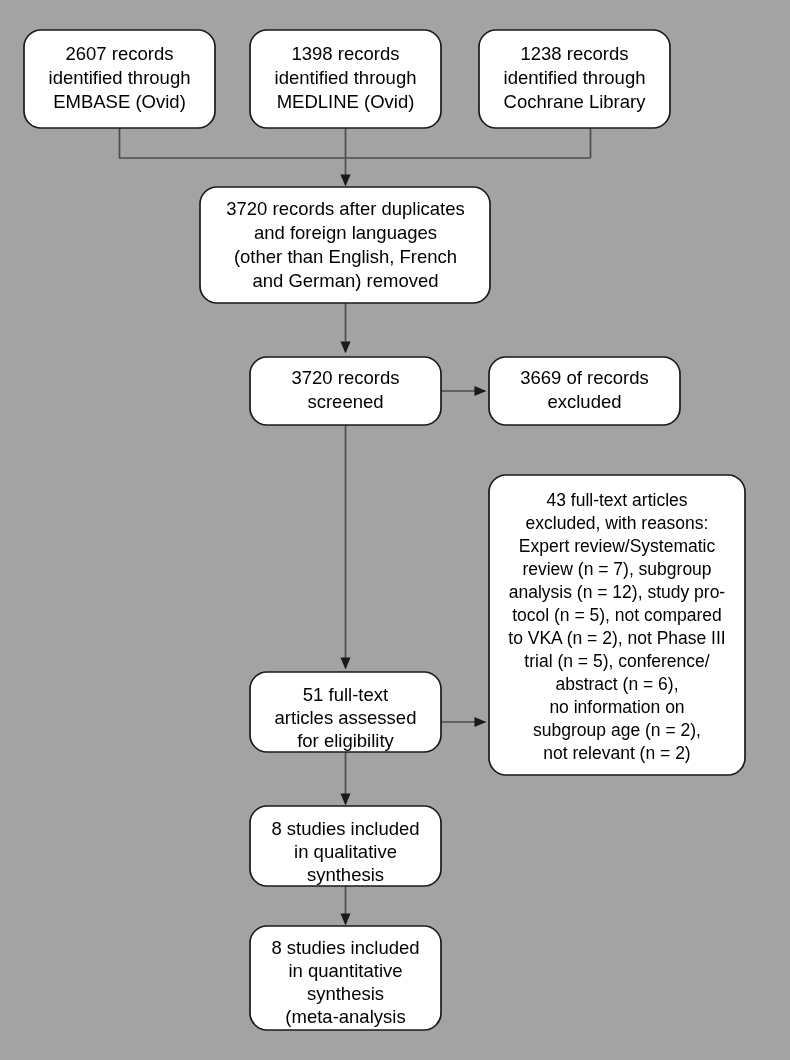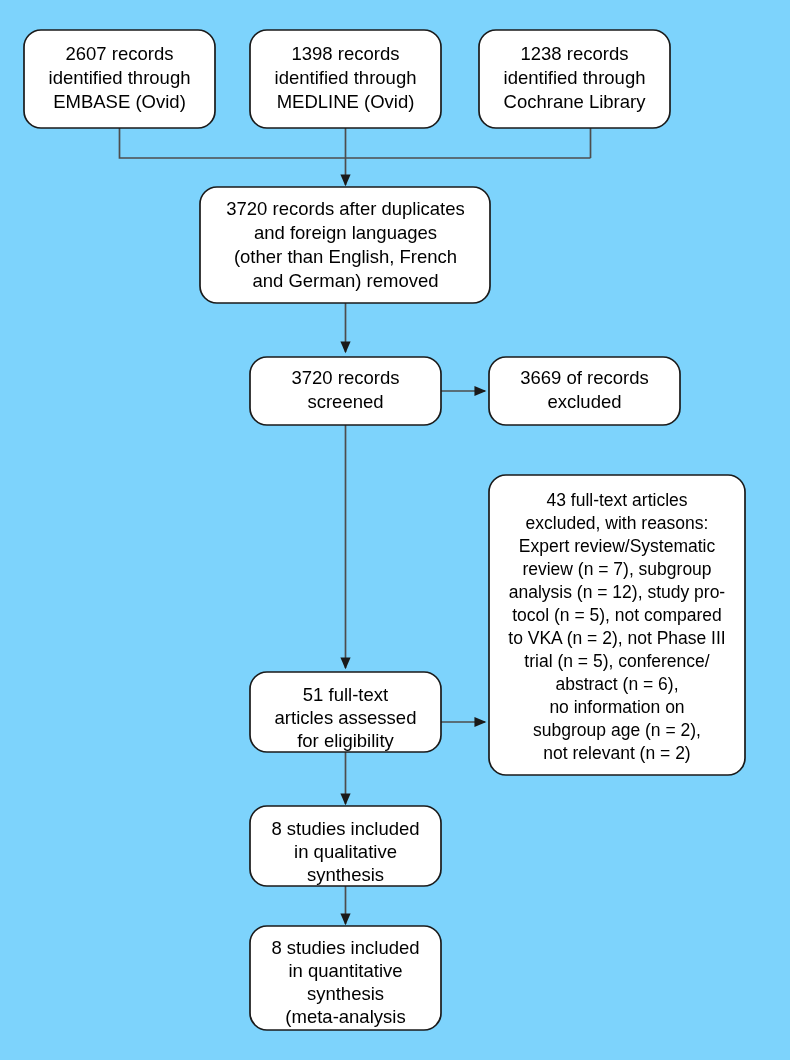--- a/index.html
+++ b/index.html
@@ -10,21 +10,21 @@
   body {
     width: 790px;
     height: 1060px;
     font-family: "Liberation Sans", sans-serif;
     overflow: hidden;
   }
   #flow-root {
     position: relative;
     width: 790px;
     height: 1060px;
-    background: #7dd3fc;
+    background: #a3a3a3;
   }
   svg#flow-svg {
     position: absolute;
     top: 0;
     left: 0;
     width: 790px;
     height: 1060px;
     display: block;
   }
   .node-box {

